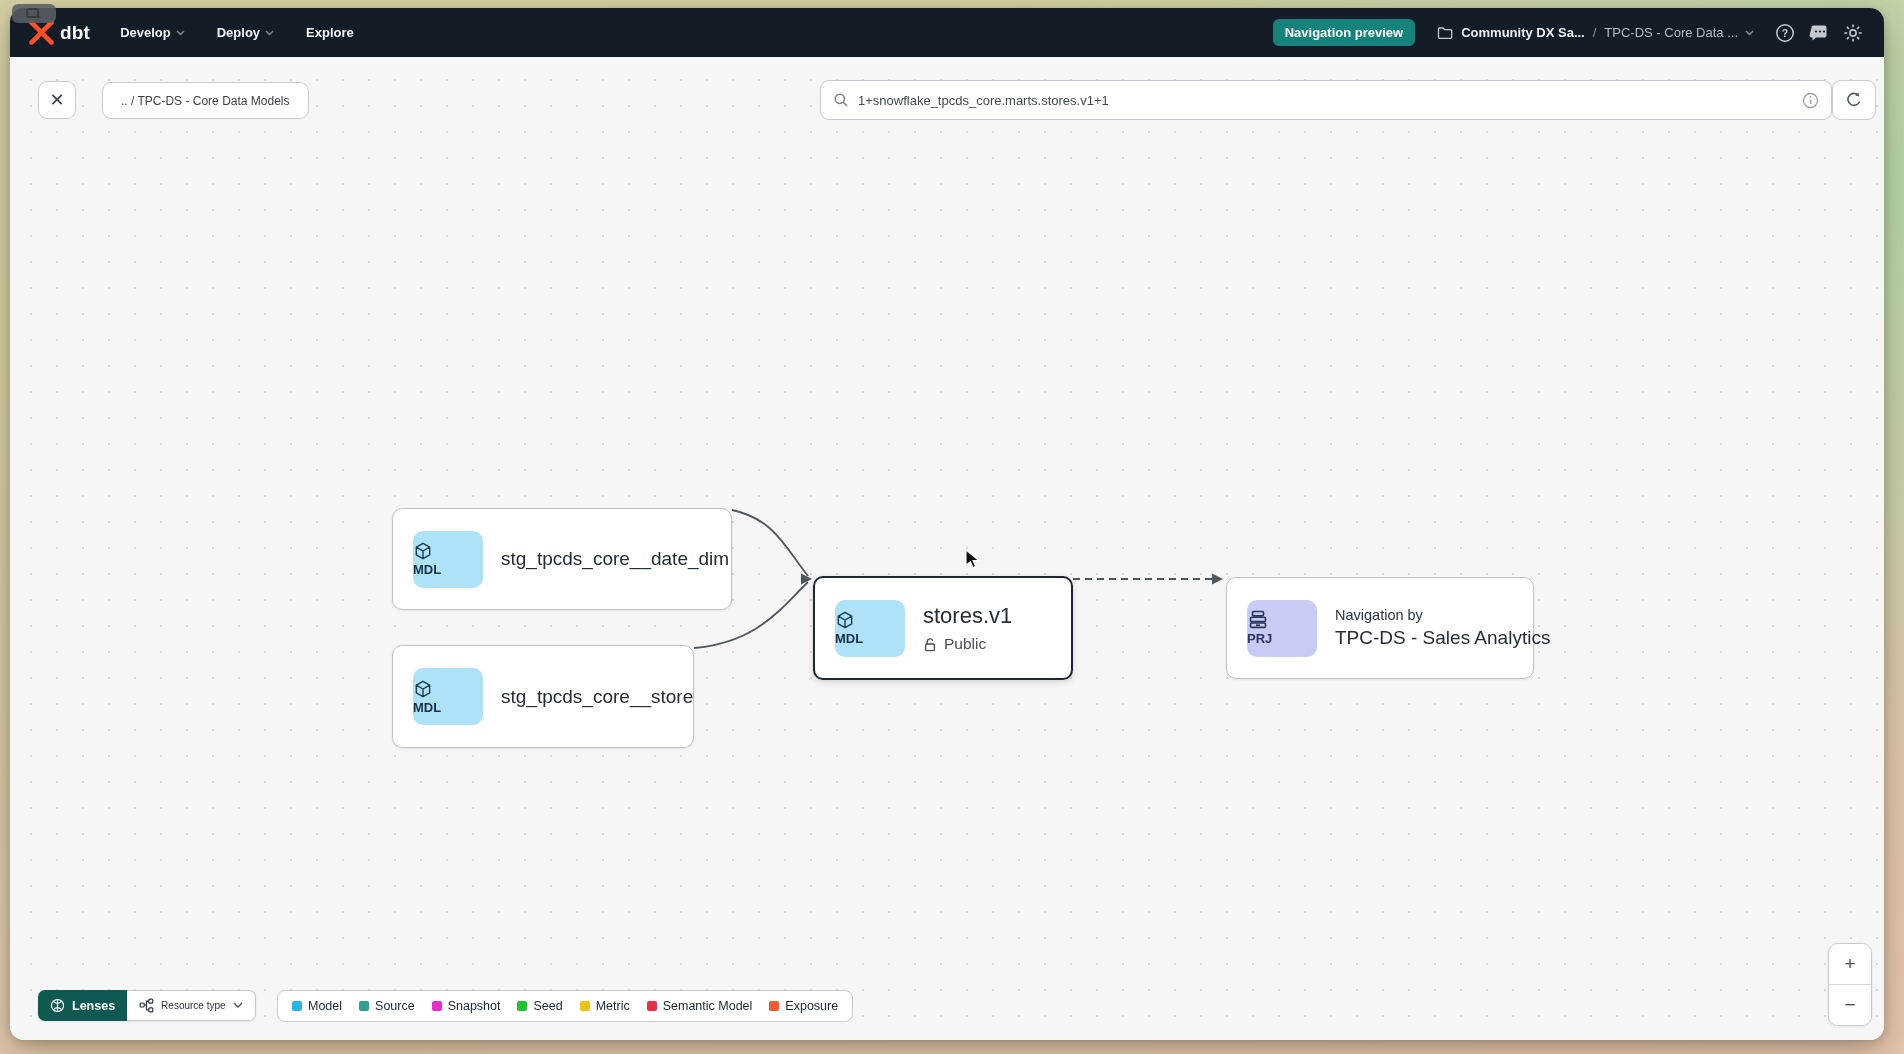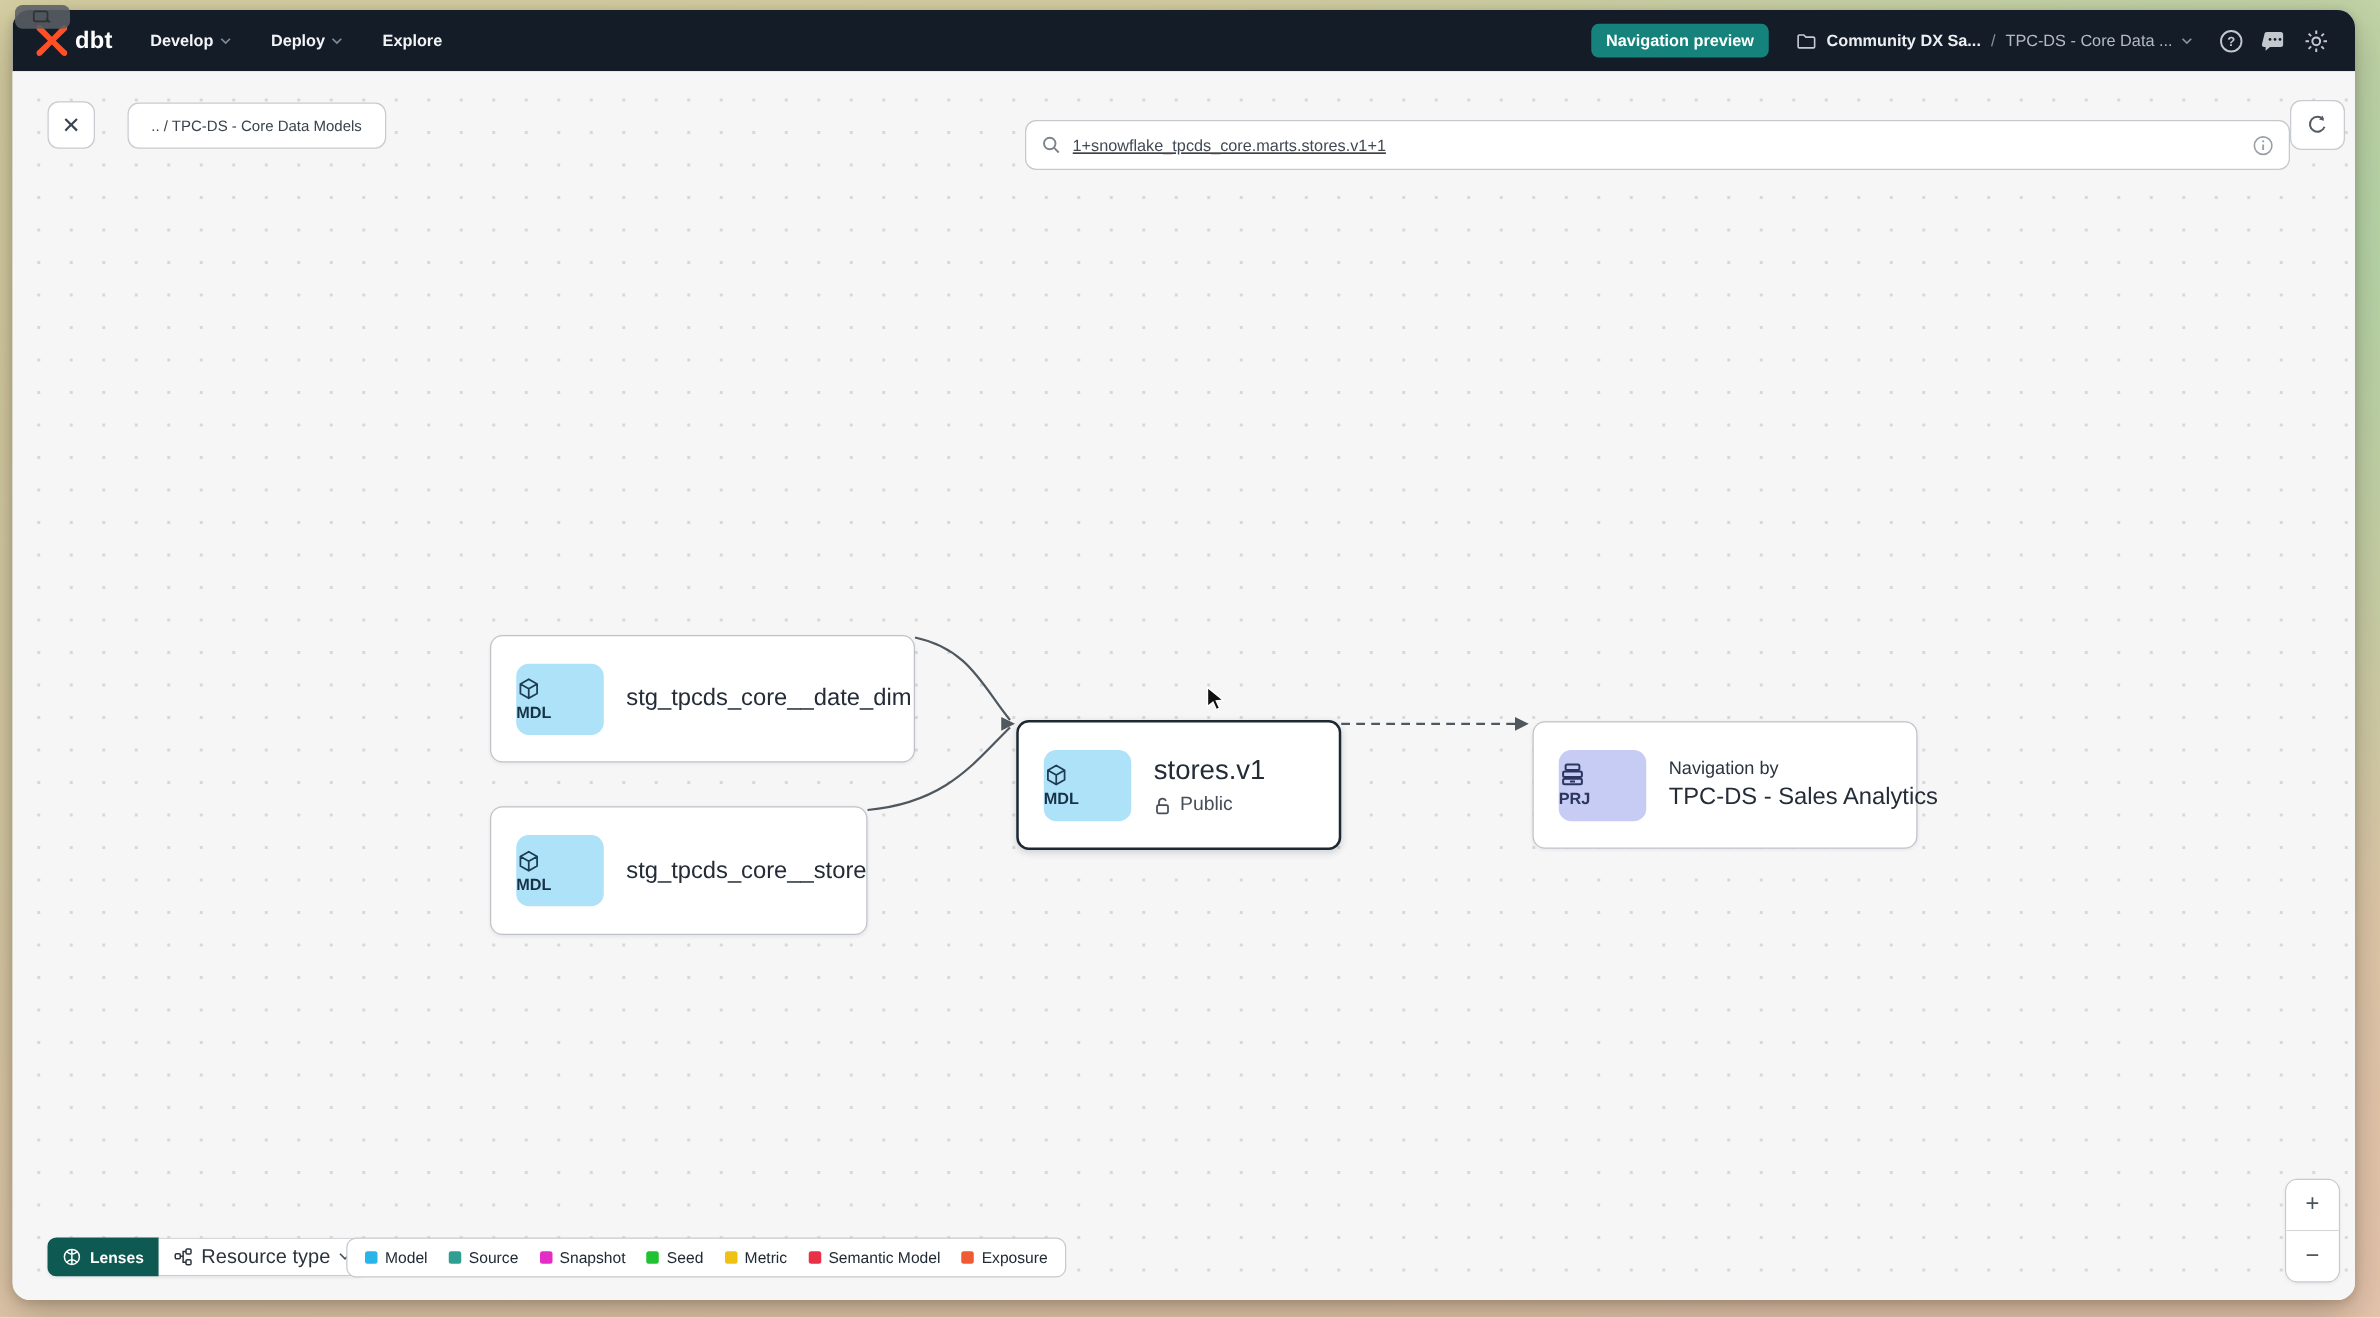--- a/index.html
+++ b/index.html
@@ -65,23 +65,23 @@
     position: absolute; background: #fff; border: 1px solid #c8cbd0; border-radius: 9px;
     display: flex; align-items: center; justify-content: center; cursor: pointer;
   }
   .close-btn { left: 28px; top: 24px; width: 38px; height: 38px; font-size: 18px; color: #3c444e; }
   .crumb-chip {
     position: absolute; left: 92px; top: 25px; height: 37px; padding: 0 18px;
     background: #fff; border: 1px solid #c8cbd0; border-radius: 9px;
     display: flex; align-items: center; font-size: 12px; color: #3a424c; cursor: pointer;
   }
   .searchbar {
-    position: absolute; left: 810px; top: 39px; width: 1012px; height: 40px;
+    position: absolute; left: 810px; top: 23px; width: 1012px; height: 40px;
     background: #fff; border: 1px solid #c6c9cd; border-radius: 9px;
-    display: flex; align-items: center; padding: 0 12px; gap: 9px; text-decoration: underline;
+    display: flex; align-items: center; padding: 0 12px; gap: 9px;
   }
   .searchbar input {
     flex: 1; border: none; outline: none; font-size: 13px; color: #414a54;
     font-family: "Liberation Sans", sans-serif; background: transparent;
   }
   .refresh-btn { left: 1822px; top: 23px; width: 44px; height: 40px; }
 
   
   .node {
     position: absolute; background: #fff; border: 1px solid #bfc3c8; border-radius: 10px;
@@ -118,21 +118,21 @@
     border-radius: 7px; box-shadow: 0 1px 2px rgba(20,28,40,.08);
   }
   .lenses-btn {
     display: flex; align-items: center; gap: 7px; padding: 0 12px;
     background: #0e5a52; color: #fff; font-size: 12.5px; font-weight: 700;
     border-radius: 7px 0 0 7px; cursor: pointer;
   }
   .resource-btn {
     display: flex; align-items: center; gap: 7px; padding: 0 12px;
     background: #fff; border: 1px solid #c6c9cd; border-left: none;
-    color: #2b333d; font-size: 16px; font-weight: 500;
+    color: #2b333d; font-size: 10px; font-weight: 500;
     border-radius: 0 7px 7px 0; cursor: pointer;
   }
   .legend-chip {
     position: absolute; left: 267px; top: 933px; height: 32px;
     background: #fff; border: 1px solid #c6c9cd; border-radius: 8px;
     display: inline-flex; align-items: center; gap: 17px; padding: 0 14px;
   }
   .legend-item { display: flex; align-items: center; gap: 6px; font-size: 12.5px; color: #212b36; font-weight: 500; white-space: nowrap; }
   .legend-swatch { width: 10px; height: 10px; border-radius: 2px; flex: 0 0 auto; }
 

